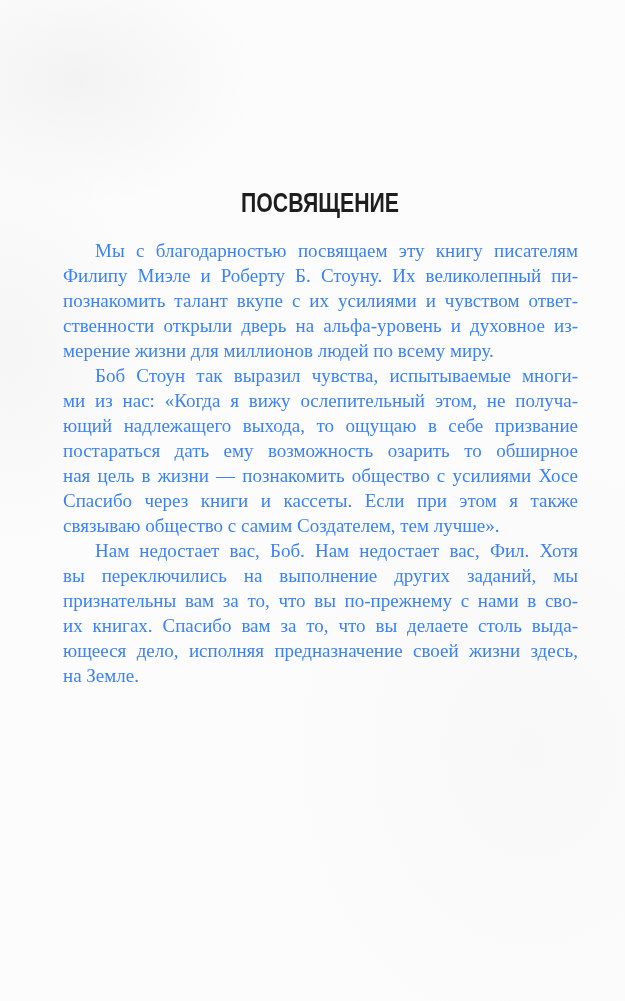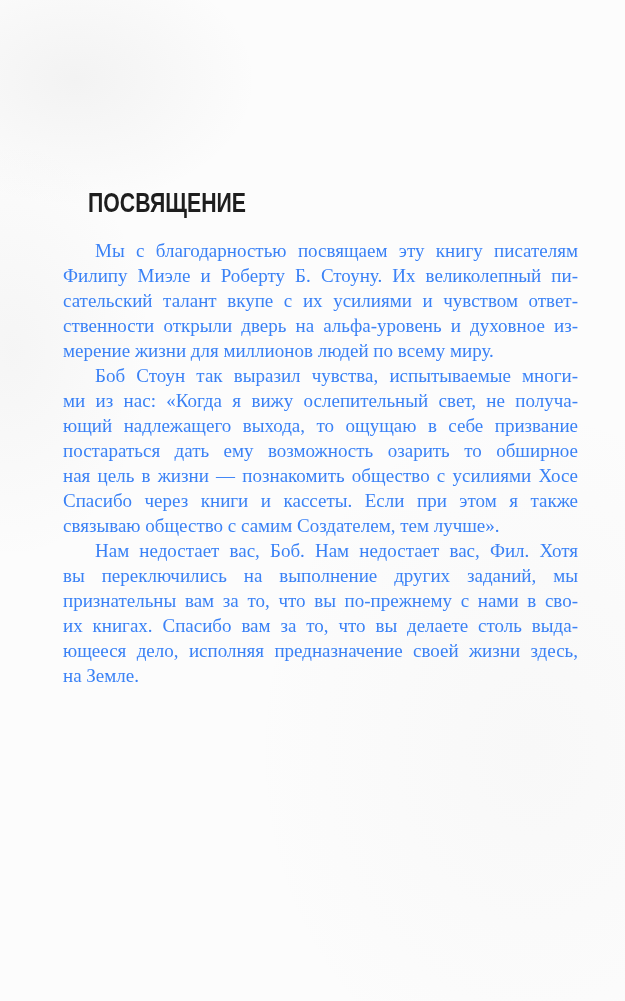--- a/index.html
+++ b/index.html
@@ -25,21 +25,21 @@
       radial-gradient(ellipse 400px 500px at 85% 75%, rgba(150,150,150,0.04), rgba(150,150,150,0) 70%);
   }
   .page {
     position: absolute;
     left: 63px;
     top: 192px;
     width: 515px;
     color: #262626;
   }
   .heading {
-    text-align: left;
+    text-align: center;
     height: 22px;
     line-height: 22px;
     margin-bottom: 24px;
   }
   .heading .heading-text {
     display: inline-block;
     font-family: "Liberation Sans", sans-serif;
     font-weight: bold;
     font-size: 28px;
     letter-spacing: 0px;
@@ -74,27 +74,27 @@
 <div class="scan-noise"></div>
 
 <div class="page">
   <div class="heading">
     <span class="heading-text">ПОСВЯЩЕНИЕ</span>
   </div>
   <div id="paragraphs-container">
       <div class="paragraph">
         <div class="text-line first-line justified">Мы с благодарностью посвящаем эту книгу писателям</div>
         <div class="text-line justified">Филипу Миэле и Роберту Б. Стоуну. Их великолепный пи-</div>
-        <div class="text-line justified">сательский талант вкупе с их усилиями и чувством ответ-</div>
+        <div class="text-line justified">познакомить талант вкупе с их усилиями и чувством ответ-</div>
         <div class="text-line justified">ственности открыли дверь на альфа-уровень и духовное из-</div>
         <div class="text-line">мерение жизни для миллионов людей по всему миру.</div>
       </div>
       <div class="paragraph">
         <div class="text-line first-line justified">Боб Стоун так выразил чувства, испытываемые многи-</div>
-        <div class="text-line justified">ми из нас: «Когда я вижу ослепительный свет, не получа-</div>
+        <div class="text-line justified">ми из нас: «Когда я вижу ослепительный этом, не получа-</div>
         <div class="text-line justified">ющий надлежащего выхода, то ощущаю в себе призвание</div>
         <div class="text-line justified">постараться дать ему возможность озарить то обширное</div>
         <div class="text-line justified">ная цель в жизни — познакомить общество с усилиями Хосе</div>
         <div class="text-line justified">Спасибо через книги и кассеты. Если при этом я также</div>
         <div class="text-line">связываю общество с самим Создателем, тем лучше».</div>
       </div>
       <div class="paragraph">
         <div class="text-line first-line justified">Нам недостает вас, Боб. Нам недостает вас, Фил. Хотя</div>
         <div class="text-line justified">вы переключились на выполнение других заданий, мы</div>
         <div class="text-line justified">признательны вам за то, что вы по-прежнему с нами в сво-</div>

